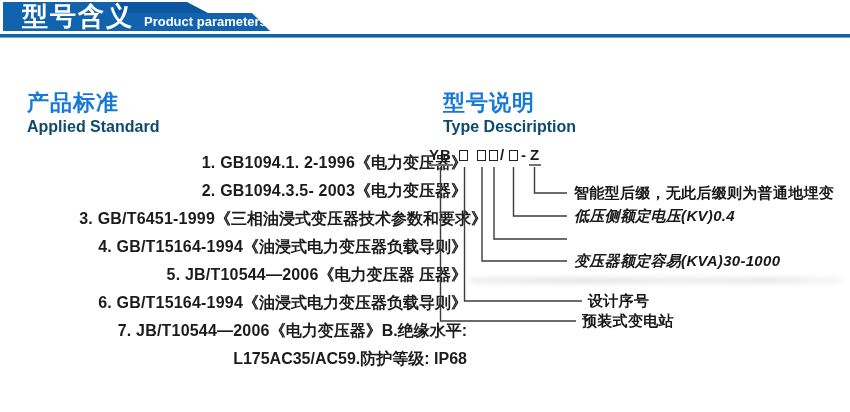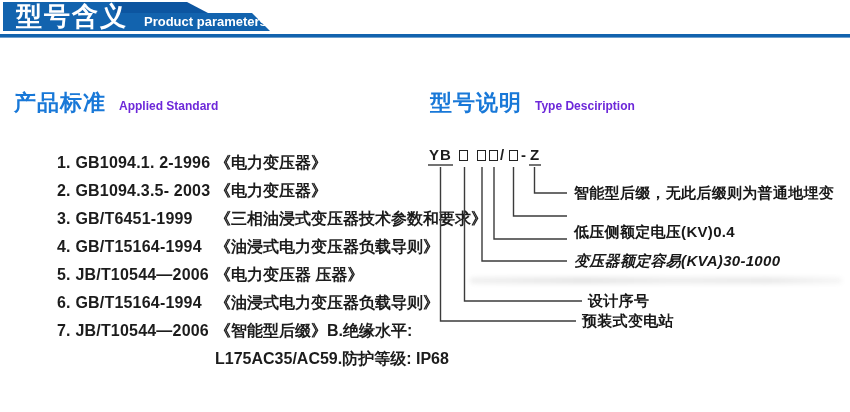--- a/index.html
+++ b/index.html
@@ -1,33 +1,33 @@
 <!DOCTYPE html>
 <html><head>
 <meta charset="utf-8">
 <style>
   html,body{margin:0;padding:0;background:#ffffff;}
   .page{
     position:relative;width:850px;height:412px;background:#ffffff;overflow:hidden;
-    font-family:"Liberation Sans",sans-serif;color:#1b1b1b;
+    font-family:"Liberation Sans",sans-serif;color:#1b1b1b;text-align:right;
   }
   
   .banner-svg{position:absolute;left:0;top:0;width:850px;height:42px;display:block;}
   .hdr-title{
     position:absolute;left:16px;top:1px;width:118px;height:30px;line-height:30px;
     font-size:26px;font-weight:700;color:#ffffff;letter-spacing:2px;white-space:nowrap;
   }
   .hdr-sub{
     position:absolute;left:144px;top:13px;width:120px;height:26px;line-height:18px;
     font-size:13px;font-weight:600;color:#ffffff;white-space:nowrap;
   }
   
-  .sec-head{position:absolute;display:flex;align-items:baseline;white-space:nowrap;}
+  .sec-head{position:absolute;display:flex;align-items:baseline;white-space:nowrap;flex-direction:column;}
   .sec-head .zh{font-size:22px;font-weight:700;color:#1878d8;letter-spacing:1px;}
-  .sec-head .en{font-size:12px;font-weight:600;color:#6d28d9;margin-left:13px;}
+  .sec-head .en{font-size:16px;font-weight:600;color:#0c4a6e;margin-left:13px;}
   #head-left{left:14px;top:88px;}
   #head-right{left:430px;top:88px;}
   
   .std-list{
     position:absolute;left:13px;top:149px;width:410px;
     font-size:16px;font-weight:600;line-height:28px;color:#1c1c1c;white-space:nowrap;margin-left:44px;
   }
   .std-code{display:inline-block;min-width:158px;font-weight:600;letter-spacing:0.2px;}
   .std-title{font-weight:700;}
   
@@ -81,21 +81,21 @@
     <div>
       <span class="std-code">4. GB/T15164-1994</span><span class="std-title">《油浸式电力变压器负载导则》</span>
     </div>
     <div>
       <span class="std-code">5. JB/T10544—2006</span><span class="std-title">《电力变压器 压器》</span>
     </div>
     <div>
       <span class="std-code">6. GB/T15164-1994</span><span class="std-title">《油浸式电力变压器负载导则》</span>
     </div>
     <div>
-      <span class="std-code">7. JB/T10544—2006</span><span class="std-title">《智能型后缀》B.绝缘水平:</span>
+      <span class="std-code">7. JB/T10544—2006</span><span class="std-title">《电力变压器》B.绝缘水平:</span>
     </div>
     <div>
       <span class="std-code"></span><span class="std-title">L175AC35/AC59.防护等级: IP68</span>
     </div>
   </div>
 
   <div class="sec-head" id="head-right">
     <span class="zh">型号说明</span>
     <span class="en">Type Desciription</span>
   </div>
@@ -116,18 +116,18 @@
     <path d="M464.5 167 L464.5 301 L582 301"></path>
     <path d="M482 167 L482 261 L567 261"></path>
     <path d="M494 167 L494 239 L567 239"></path>
     <path d="M513.5 167 L513.5 216 L567 216"></path>
     <path d="M534.5 167 L534.5 193 L567 193"></path>
   </svg>
 
   <div class="artifact"></div>
 
   <div class="type-label" style="left:574px;top:193px;">智能型后缀，无此后缀则为普通地埋变</div>
-  <div class="type-label" style="left:574px;top:232px;">低压侧额定电压(KV)0.4</div>
+  <div class="type-label" style="left:574px;top:216px;font-style:italic;">低压侧额定电压(KV)0.4</div>
   <div class="type-label" style="left:574px;top:261px;font-style:italic;">变压器额定容易(KVA)30-1000</div>
   <div class="type-label" style="left:588px;top:301px;">设计序号</div>
   <div class="type-label" style="left:582px;top:321px;">预装式变电站</div>
 
 </div>
 
 </body></html>

